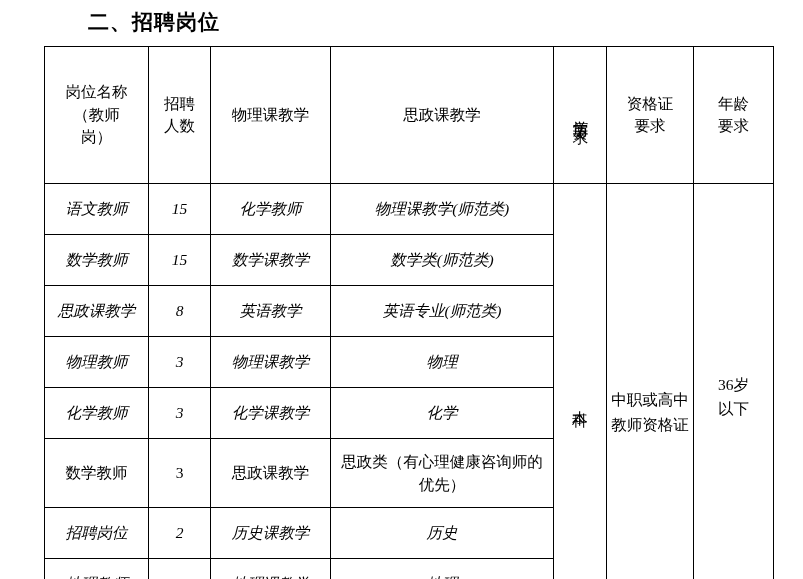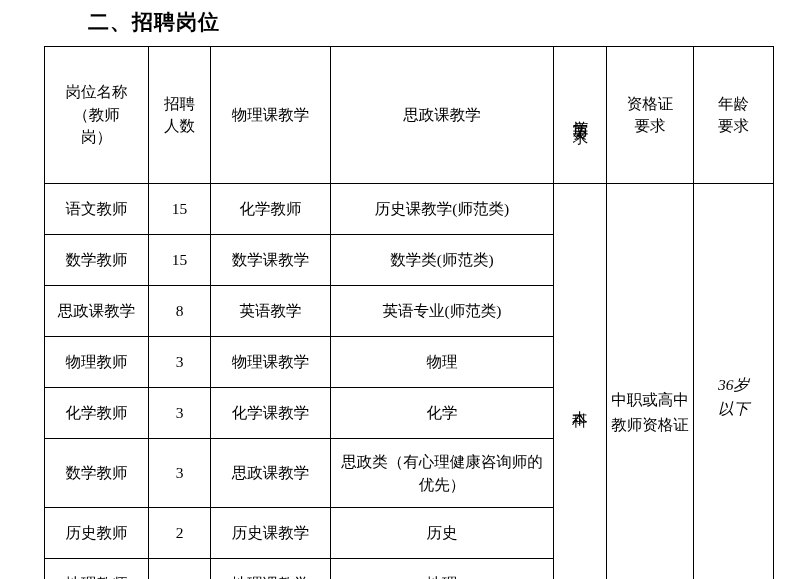--- a/index.html
+++ b/index.html
@@ -66,20 +66,21 @@
     display: inline-block;
     letter-spacing: 3px;
     line-height: 1.35;
   }
   .wrap-head {
     display: inline-block;
     line-height: 1.45;
   }
   .row-cell {
     height: 44px;
+    font-style: italic;
   }
   .tall-row-cell {
     height: 62px;
   }
   .merged-vert {
     font-size: 15.5px;
   }
   .merged-vert .vtext {
     writing-mode: vertical-rl;
     text-orientation: upright;
@@ -88,21 +89,20 @@
     line-height: 1.4;
   }
   .merged-block {
     display: inline-block;
     line-height: 1.55;
     margin-top: 32px;
   }
   .two-line {
     display: inline-block;
     line-height: 1.5;
-    font-style: italic;
   }
 </style>
 </head>
 <body>
 
 <div class="page">
 
   <h2 class="doc-heading">二、招聘岗位</h2>
 
   <div class="table-wrap">
@@ -147,21 +147,21 @@
               <span>年龄</span><br>
               <span>要求</span>
             </span>
           </td>
         </tr>
 
         <tr>
           <td class="row-cell">语文教师</td>
           <td class="row-cell">15</td>
           <td class="row-cell">化学教师</td>
-          <td class="row-cell">历史课教学(师范类)</td>
+          <td class="row-cell">物理课教学(师范类)</td>
           <td rowspan="8" class="merged-vert">
             <span class="vtext">本科</span>
           </td>
           <td rowspan="8">
             <span class="merged-block">中职或高中教师资格证</span>
           </td>
           <td rowspan="8">
             <span class="two-line">
               <span>36岁</span><br>
               <span>以下</span>
@@ -198,21 +198,21 @@
         </tr>
 
         <tr>
           <td class="tall-row-cell">数学教师</td>
           <td class="tall-row-cell">3</td>
           <td class="tall-row-cell">思政课教学</td>
           <td class="tall-row-cell">思政类（有心理健康咨询师的优先）</td>
         </tr>
 
         <tr>
-          <td class="row-cell">历史教师</td>
+          <td class="row-cell">招聘岗位</td>
           <td class="row-cell">2</td>
           <td class="row-cell">历史课教学</td>
           <td class="row-cell">历史</td>
         </tr>
 
         <tr>
           <td class="row-cell">地理教师</td>
           <td class="row-cell">2</td>
           <td class="row-cell">地理课教学</td>
           <td class="row-cell">地理</td>

